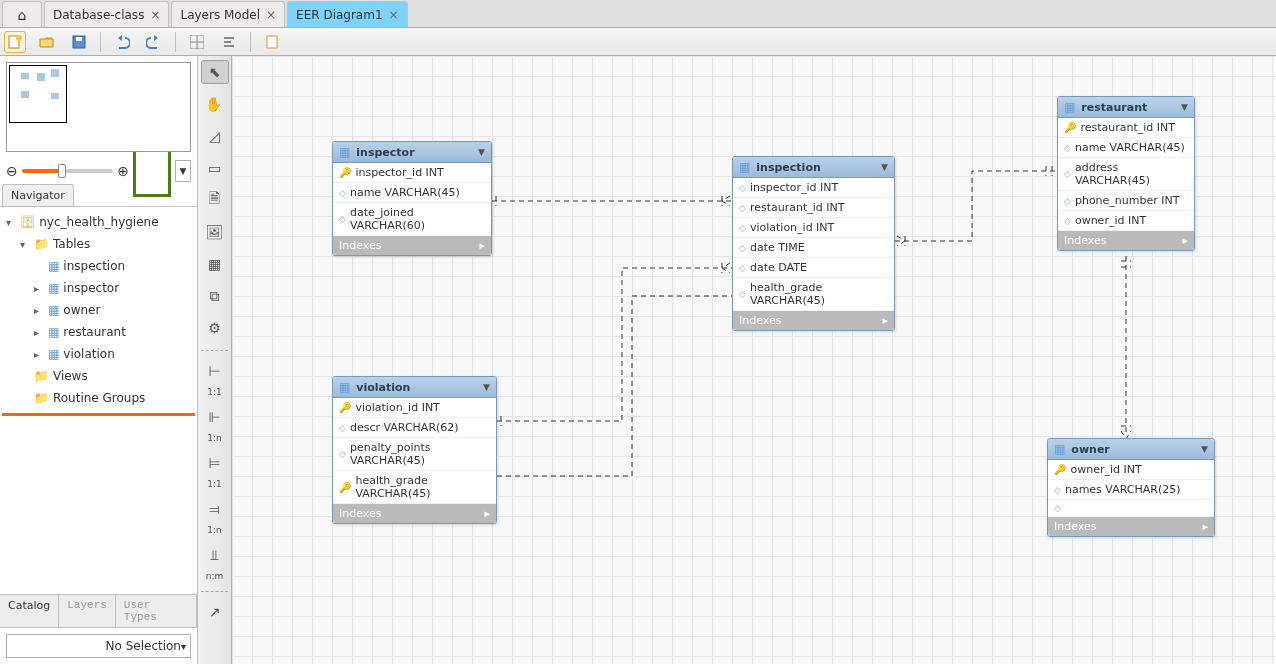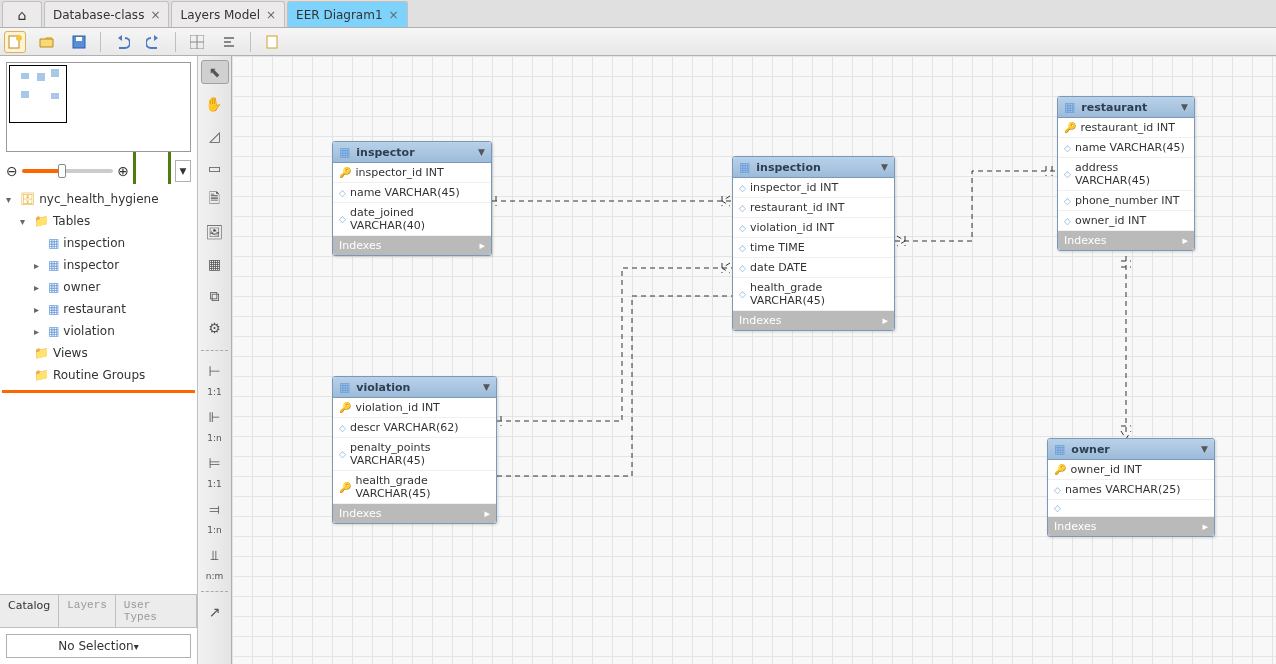--- a/index.html
+++ b/index.html
@@ -194,21 +194,21 @@
 .catalog-tab.inactive { color: #999; font-family: Liberation Mono, monospace; }
 .selection-box {
   padding: 6px;
 }
 .selection-select {
   width: 100%;
   border: 1px solid #b0b0b0;
   padding: 4px;
   background: #fff;
   display: flex;
-  justify-content: center;
+  justify-content: flex-end;
   align-items: center;
 }
 
 
 .tool-strip {
   width: 34px;
   background: linear-gradient(to right,#f2f2f2,#e4e4e4);
   border-right: 1px solid #b0b0b0;
   display: flex;
   flex-direction: column;
@@ -394,20 +394,23 @@
       <span style="font-size:14px;cursor:pointer;">⊖</span>
       <div class="slider-track">
         <div class="slider-thumb"></div>
       </div>
       <span style="font-size:14px;cursor:pointer;">⊕</span>
       <input class="zoom-input" value="101" style="">
       <div class="zoom-dd">
         <span style="font-size:9px;">▼</span>
       </div>
     </div>
+    <div class="nav-tab-row">
+      <div class="nav-tab">Navigator</div>
+    </div>
 
     <div class="schema-tree">
       <div class="tree-row">
         <span class="arrow">▾</span>
         <span class="icon-db">🗄</span>
         <span>nyc_health_hygiene</span>
       </div>
       <div class="tree-row indent1">
         <span class="arrow">▾</span>
         <span class="icon-folder">📁</span>
@@ -551,21 +554,21 @@
       <div class="entity-row">
           <span class="key-icon">🔑</span>
           <span>inspector_id INT</span>
         </div>
       <div class="entity-row">
           <span class="diamond">◇</span>
           <span>name VARCHAR(45)</span>
         </div>
       <div class="entity-row">
           <span class="diamond">◇</span>
-          <span>date_joined VARCHAR(40)</span>
+          <span>date_joined VARCHAR(60)</span>
         </div>
       <div class="entity-footer">
           <span>Indexes</span>
           <span>▸</span>
         </div>
     </div>
 
     <div class="entity" style="left:100px;top:320px;width:165px;">
       <div class="entity-header">
         <span class="icon-table">▦</span>
@@ -607,21 +610,21 @@
       <div class="entity-row">
           <span class="diamond">◇</span>
           <span>restaurant_id INT</span>
         </div>
       <div class="entity-row">
           <span class="diamond">◇</span>
           <span>violation_id INT</span>
         </div>
       <div class="entity-row">
           <span class="diamond">◇</span>
-          <span>time TIME</span>
+          <span>date TIME</span>
         </div>
       <div class="entity-row">
           <span class="diamond">◇</span>
           <span>date DATE</span>
         </div>
       <div class="entity-row">
           <span class="diamond">◇</span>
           <span>health_grade VARCHAR(45)</span>
         </div>
       <div class="entity-footer">

